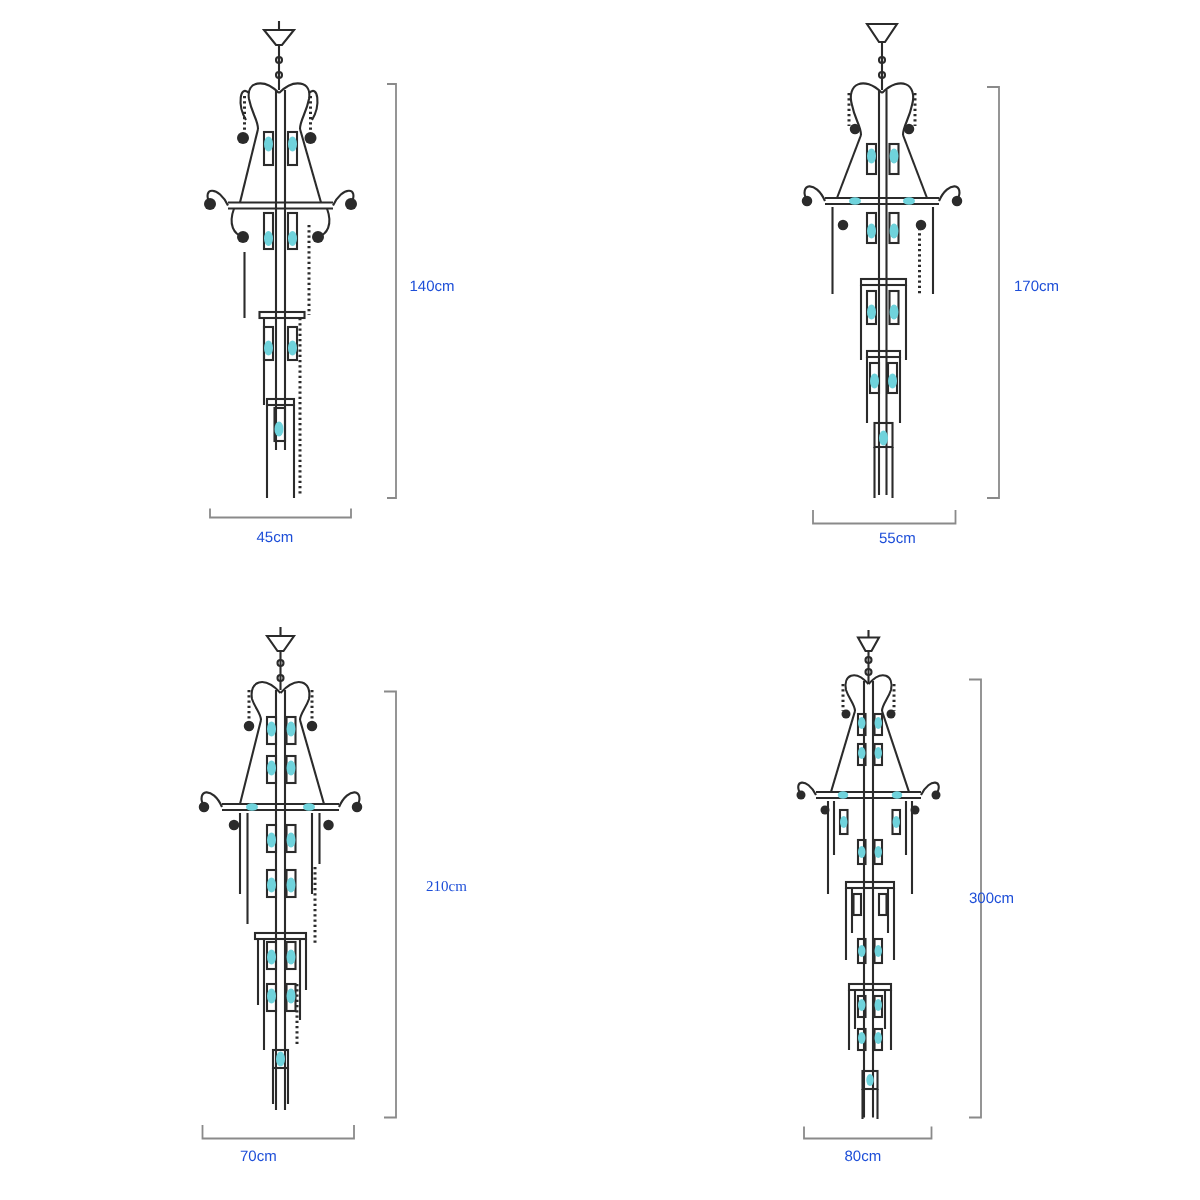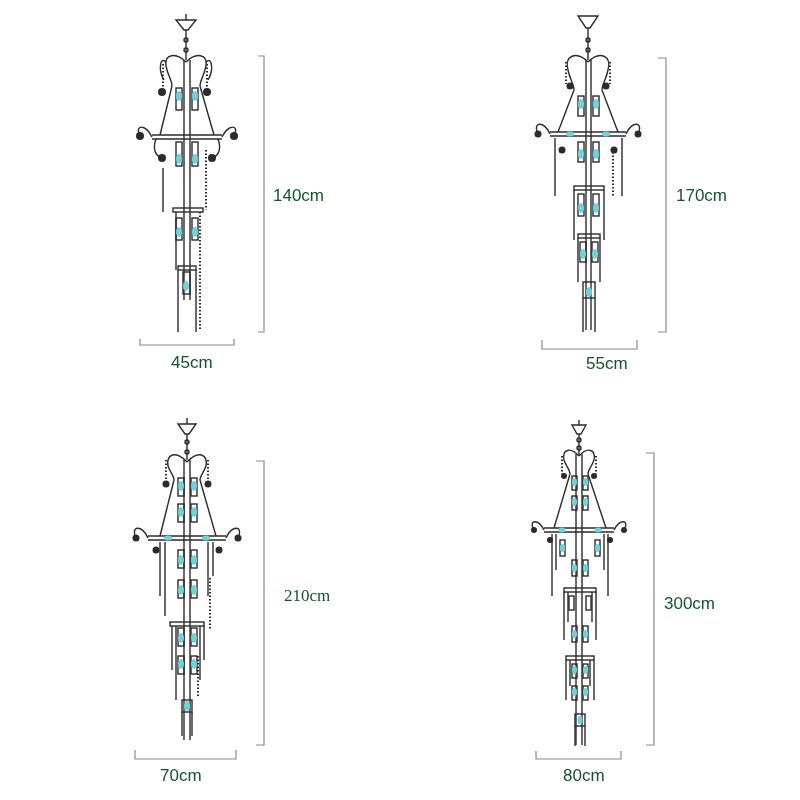--- a/index.html
+++ b/index.html
@@ -1,19 +1,19 @@
 <!DOCTYPE html>
 <html><head>
 <meta charset="utf-8">
 <style>
   html,body{margin:0;padding:0;background:#ffffff;}
   body{width:800px;height:800px;position:relative;overflow:hidden;font-family:"Liberation Sans",sans-serif;}
   .panel{position:absolute;}
   .panel svg{position:absolute;left:0;top:0;overflow:visible;}
-  .dim-label{position:absolute;font-size:17px;color:#14532d;white-space:nowrap;}
+  .dim-label{position:absolute;font-size:10px;color:#1d4ed8;white-space:nowrap;}
 </style>
 </head>
 <body>
 
 <div class="panel" style="left:0;top:0;width:400px;height:400px;">
   <svg width="400" height="400" viewBox="0 0 400 400">
     <g stroke="#2b2b2b" stroke-width="1.4" fill="none">
 
       <path d="M176 20 L196 20 L188 30 L184 30 Z"></path>
       <line x1="186" y1="14" x2="186" y2="20"></line>
@@ -338,15 +338,15 @@
       <ellipse cx="180" cy="320" rx="2.5" ry="4"></ellipse>
     </g>
     <g stroke="#8a8a8a" stroke-width="1.2" fill="none">
       <path d="M647 53"></path>
       <path d="M246 53 L254 53 L254 345 L246 345"></path>
     </g>
     <g stroke="#8a8a8a" stroke-width="1.2" fill="none">
       <path d="M136 351 L136 359 L221 359 L221 351"></path>
     </g>
   </svg>
-  <div class="dim-label" style="left:264px;top:194px;">300cm</div>
+  <div class="dim-label" style="left:246px;top:194px;">300cm</div>
   <div class="dim-label" style="left:163px;top:366px;">80cm</div>
 </div>
 
 </body></html>

